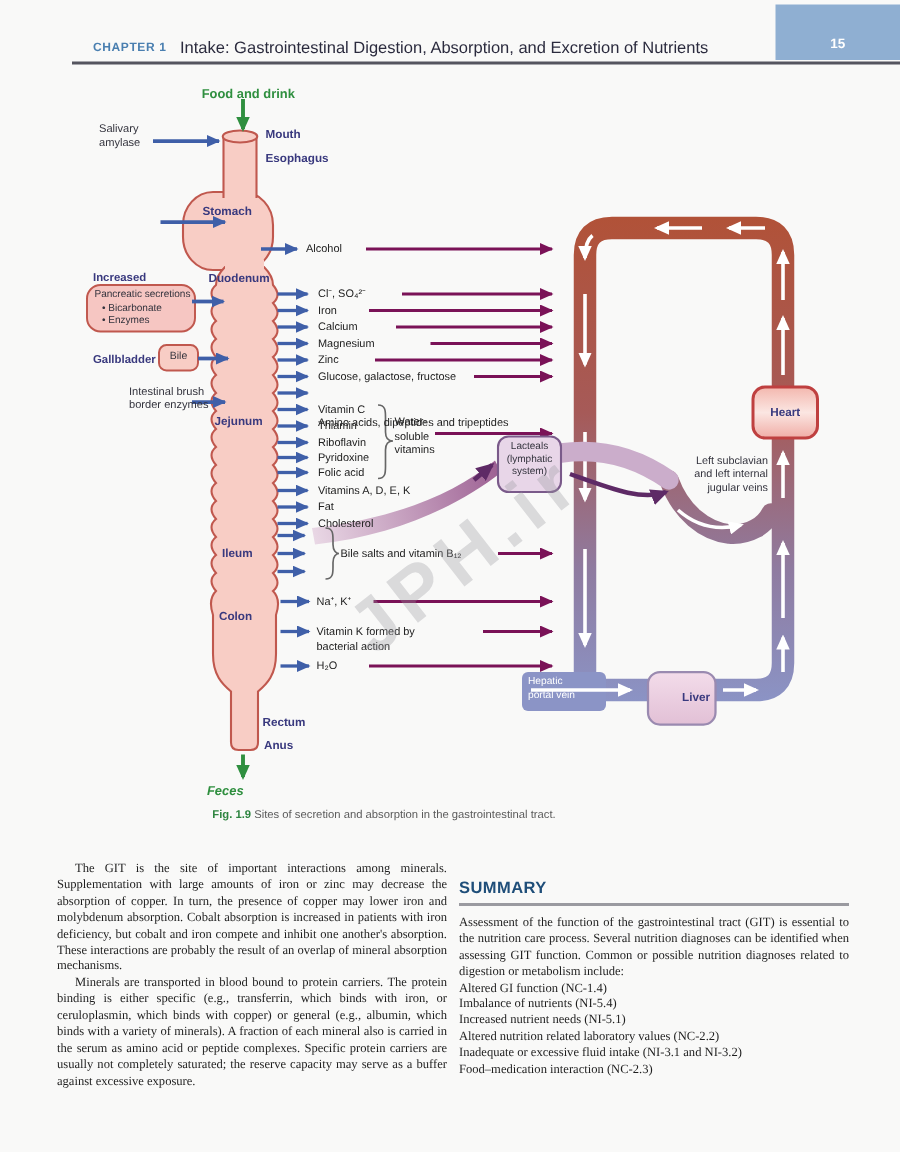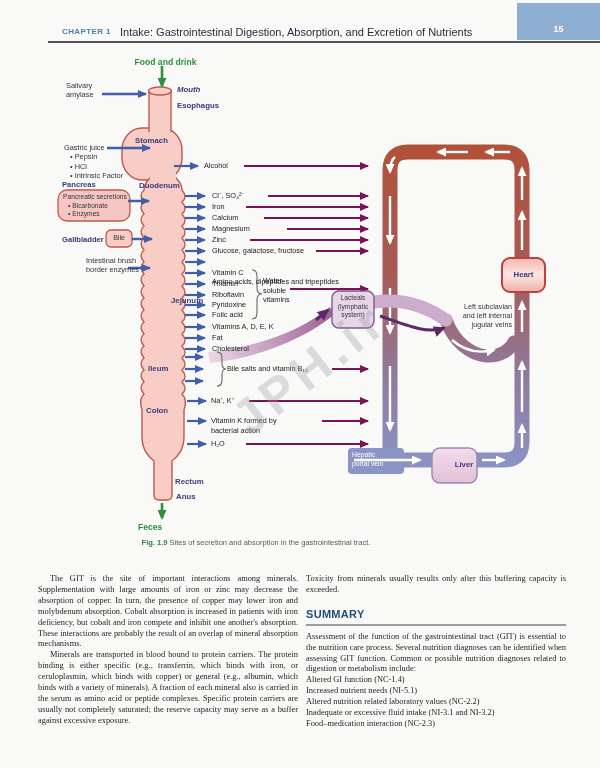--- a/index.html
+++ b/index.html
@@ -186,43 +186,37 @@
         <line x1="187" y1="401" x2="206" y2="401" stroke="#3f5fa8" stroke-width="2.2" marker-end="url(#mb)"></line>
         <line x1="249" y1="401" x2="368" y2="401" stroke="#7a1257" stroke-width="2" marker-end="url(#mm)"></line>
         <line x1="187" y1="421" x2="206" y2="421" stroke="#3f5fa8" stroke-width="2.2" marker-end="url(#mb)"></line>
         <line x1="322" y1="421" x2="368" y2="421" stroke="#7a1257" stroke-width="2" marker-end="url(#mm)"></line>
         <line x1="187" y1="444" x2="206" y2="444" stroke="#3f5fa8" stroke-width="2.2" marker-end="url(#mb)"></line>
         <line x1="246" y1="444" x2="368" y2="444" stroke="#7a1257" stroke-width="2" marker-end="url(#mm)"></line>
       </g>
   </svg>
 
   <div class="abs greenlab" style="left:118px;top:57px;width:95px;text-align:center;">Food and drink</div>
-  <div class="abs greenlab" style="left:138px;top:522px;">Feces</div>
-
-  <div class="abs organ" style="left:177px;top:85px;font-style:italic;">Mouth</div>
+  <div class="abs greenlab" style="left:138px;top:522px;font-style:italic;">Feces</div>
+
+  <div class="abs organ" style="left:177px;top:85px;">Mouth</div>
   <div class="abs organ" style="left:177px;top:101px;">Esophagus</div>
   <div class="abs organ" style="left:135px;top:136px;">Stomach</div>
   <div class="abs organ" style="left:139px;top:181px;">Duodenum</div>
-  <div class="abs organ" style="left:143px;top:296px;padding-left:28px;">Jejunum</div>
+  <div class="abs organ" style="left:143px;top:276px;">Jejunum</div>
   <div class="abs organ" style="left:148px;top:364px;">Ileum</div>
   <div class="abs organ" style="left:146px;top:406px;">Colon</div>
   <div class="abs organ" style="left:175px;top:477px;">Rectum</div>
   <div class="abs organ" style="left:176px;top:492px;">Anus</div>
 
   <div class="abs leftlab" style="left:66px;top:81px;">
     <div>Salivary</div>
     <div>amylase</div>
   </div>
-  <div class="abs leftlab" style="left:64px;top:143px;">
-    <div>Gastric juice</div>
-    <div style="padding-left:6px;">• Pepsin</div>
-    <div style="padding-left:6px;">• HCl</div>
-    <div style="padding-left:6px;">• Intrinsic Factor</div>
-  </div>
-  <div class="abs boldblue" style="left:62px;top:180px;">Pancreas</div>
+  <div class="abs boldblue" style="left:62px;top:180px;">Increased</div>
   <div class="abs boxlab" style="left:63px;top:193px;">
     <div>Pancreatic secretions</div>
     <div style="padding-left:5px;">• Bicarbonate</div>
     <div style="padding-left:5px;">• Enzymes</div>
   </div>
   <div class="abs boldblue" style="left:62px;top:235px;">Gallbladder</div>
   <div class="abs boxlab" style="left:106px;top:234px;width:26px;text-align:center;font-size:7px;">Bile</div>
   <div class="abs leftlab" style="left:86px;top:256px;">
     <div>Intestinal brush</div>
     <div>border enzymes</div>
@@ -286,25 +280,25 @@
   <div class="abs caption">
     <b>Fig. 1.9</b>
     <span>Sites of secretion and absorption in the gastrointestinal tract.</span>
   </div>
 
   <div class="abs col col1">
     <p class="ind">The GIT is the site of important interactions among minerals. Supplementation with large amounts of iron or zinc may decrease the absorption of copper. In turn, the presence of copper may lower iron and molybdenum absorption. Cobalt absorption is increased in patients with iron deficiency, but cobalt and iron compete and inhibit one another's absorption. These interactions are probably the result of an overlap of mineral absorption mechanisms.</p>
     <p class="ind">Minerals are transported in blood bound to protein carriers. The protein binding is either specific (e.g., transferrin, which binds with iron, or ceruloplasmin, which binds with copper) or general (e.g., albumin, which binds with a variety of minerals). A fraction of each mineral also is carried in the serum as amino acid or peptide complexes. Specific protein carriers are usually not completely saturated; the reserve capacity may serve as a buffer against excessive exposure.</p>
   </div>
   <div class="abs col col2">
-    <p>Toxicity from minerals usually results only after this buffering capacity is exceeded.</p>
     <div class="summary-h">SUMMARY</div>
     <p>Assessment of the function of the gastrointestinal tract (GIT) is essential to the nutrition care process. Several nutrition diagnoses can be identified when assessing GIT function. Common or possible nutrition diagnoses related to digestion or metabolism include:</p>
     <div id="diagnoses-list">
         <div class="diag-line">Altered GI function (NC-1.4)</div>
+        <div class="diag-line">Imbalance of nutrients (NI-5.4)</div>
         <div class="diag-line">Increased nutrient needs (NI-5.1)</div>
         <div class="diag-line">Altered nutrition related laboratory values (NC-2.2)</div>
         <div class="diag-line">Inadequate or excessive fluid intake (NI-3.1 and NI-3.2)</div>
         <div class="diag-line">Food–medication interaction (NC-2.3)</div>
       </div>
   </div>
 
 </div>
 
 </body></html>

